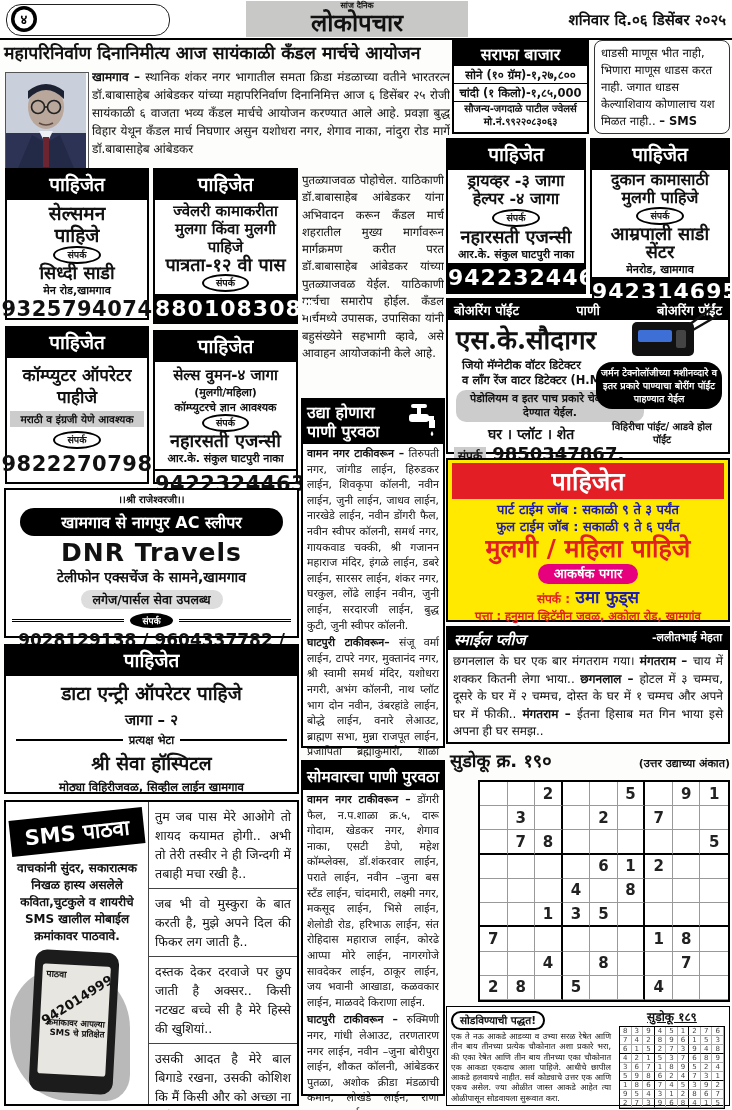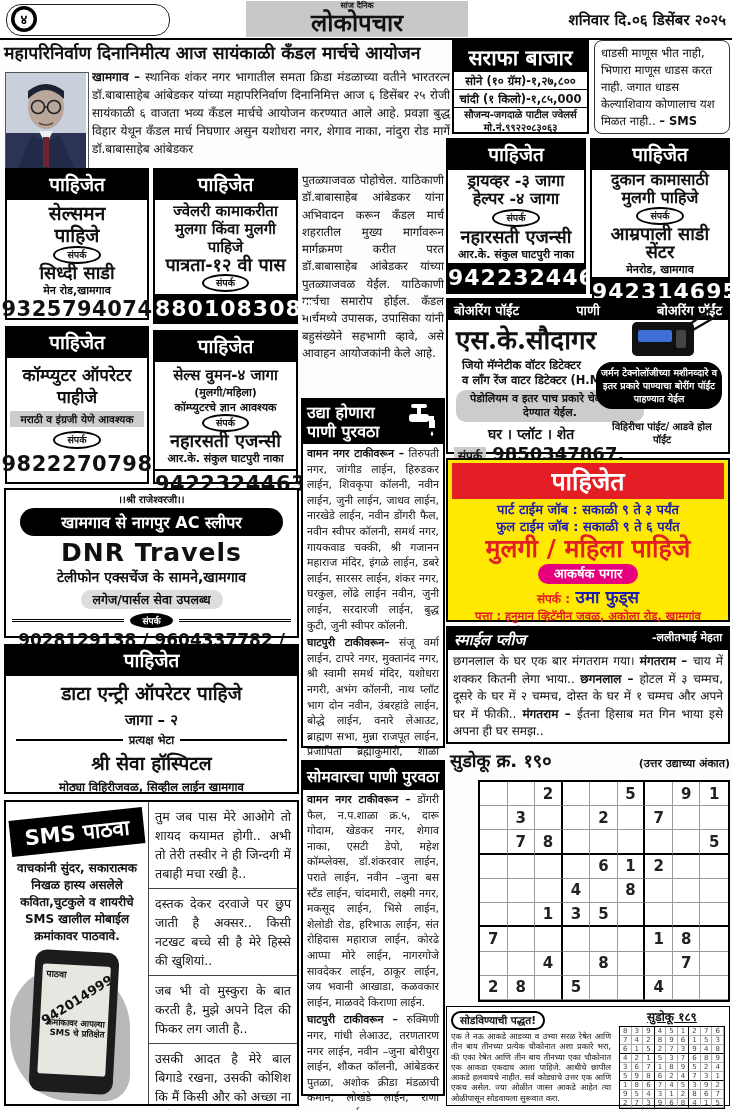--- a/index.html
+++ b/index.html
@@ -16,21 +16,21 @@
   #masthead .tiny{font-size:8px;font-weight:bold;line-height:9px;}
   #masthead .big{font-size:24px;font-weight:900;line-height:26px;font-family:"DejaVu Serif",serif;}
   #dateline{right:6px;top:9px;width:220px;font-size:15px;font-weight:bold;text-align:right;}
   
   #headline{left:4px;top:42px;width:448px;font-size:17.5px;font-weight:900;line-height:22px;}
   #photo{left:5px;top:72px;width:82px;height:102px;border:1px solid #555;}
   #article{left:92px;top:68px;width:358px;height:108px;font-size:12px;line-height:18px;text-align:justify;overflow:hidden;}
   #article2{left:302px;top:172px;width:142px;height:220px;font-size:11.5px;line-height:17.3px;text-align:justify;overflow:hidden;}
   
   #bullion{left:452px;top:40px;width:137px;height:94px;}
-  #bullion .bar{background:#000;color:#fff;font-weight:900;font-size:21px;text-align:center;padding:1px 0;}
+  #bullion .bar{background:#000;color:#fff;font-weight:900;font-size:16px;text-align:center;padding:1px 0;}
   #bullion .row{font-size:11.5px;font-weight:bold;text-align:center;border-bottom:1.5px solid #000;padding:1px 0;}
   #bullion .src{font-size:10px;font-weight:bold;text-align:center;line-height:12px;padding-top:1px;}
   #quotebox{left:594px;top:40px;width:136px;height:94px;border:1.5px solid #333;border-radius:8px;background:#fff;
             font-size:11.5px;line-height:17px;padding:4px 6px;box-sizing:border-box;}
   
   .ad{display:flex;flex-direction:column;}
   .adhead{background:#000;color:#fff;text-align:center;font-weight:900;font-size:19px;
           font-family:"DejaVu Serif",serif;padding:1px 0 3px;}
   .adbody{flex:1;display:flex;flex-direction:column;justify-content:space-evenly;align-items:center;padding:2px 3px;}
   .oval{display:inline-block;border:2px solid #000;border-radius:50%;padding:0 12px 1px;font-size:9.5px;font-weight:bold;background:#fff;}
@@ -311,22 +311,22 @@
           <div id="phonescreen">
             <div class="p1">पाठवा</div>
             <div class="num">9420149999</div>
             <div class="p2">क्रमांकावर आपल्या SMS चे प्रतिक्षेत</div>
           </div>
         </div>
       </div>
     </div>
     <div id="sms-quotes">
         <div class="li">तुम जब पास मेरे आओगे तो शायद कयामत होगी.. अभी तो तेरी तस्वीर ने ही जिन्दगी में तबाही मचा रखी है..</div>
+        <div class="li">जब भी वो मुस्कुरा के बात करती है, मुझे अपने दिल की फिकर लग जाती है..</div>
         <div class="li">दस्तक देकर दरवाजे पर छुप जाती है अक्सर.. किसी नटखट बच्चे सी है मेरे हिस्से की खुशियां..</div>
-        <div class="li">जब भी वो मुस्कुरा के बात करती है, मुझे अपने दिल की फिकर लग जाती है..</div>
         <div class="li">उसकी आदत है मेरे बाल बिगाडे रखना, उसकी कोशिश कि मैं किसी और को अच्छा ना लगूं..</div>
       </div>
   </div>
 
   <div class="abs waterbox" id="watertom">
     <div class="head">
       <div class="t">
         <div>उद्या होणारा</div>
         <div>पाणी पुरवठा</div>
       </div>

